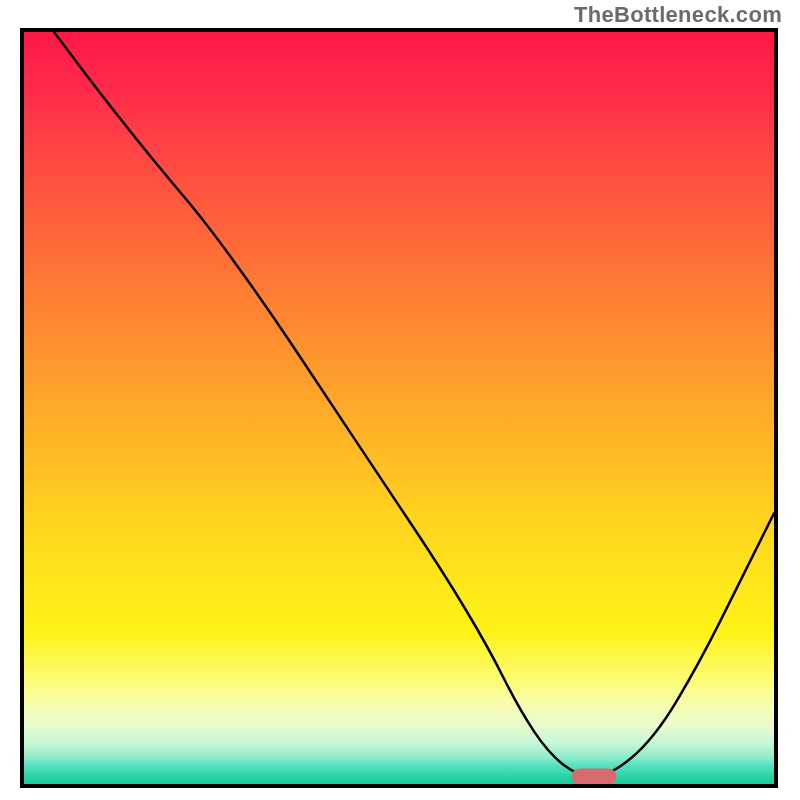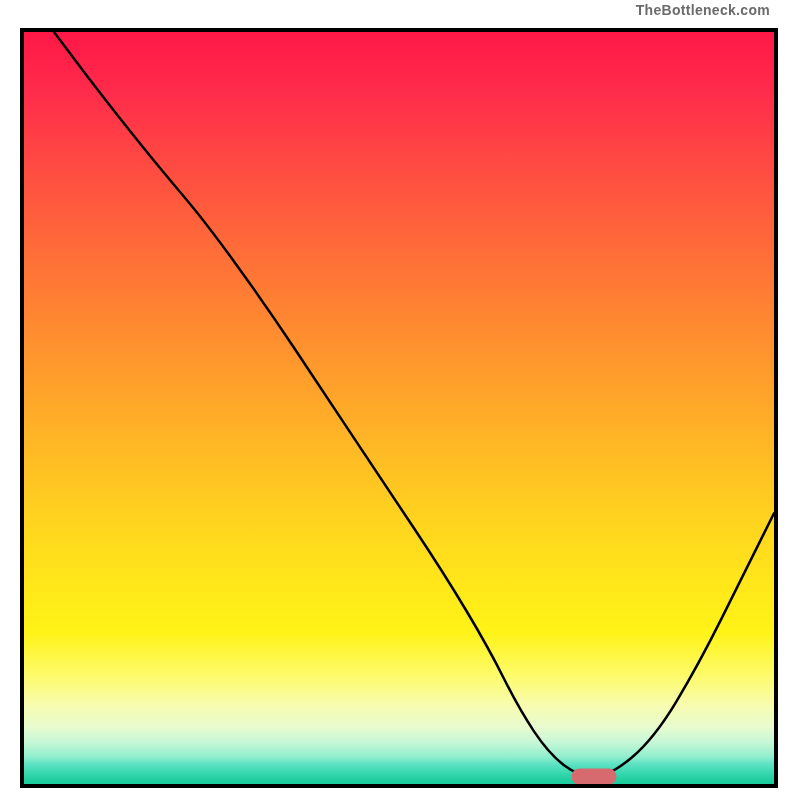--- a/index.html
+++ b/index.html
@@ -10,22 +10,22 @@
   }
   .stage {
     position: relative;
     width: 800px;
     height: 800px;
     overflow: hidden;
   }
   .watermark {
     position: absolute;
     top: 2px;
-    right: 30px;
-    font-size: 14px;
+    right: 18px;
+    font-size: 22px;
     font-weight: 600;
     color: #6b6b6b;
     letter-spacing: 0.3px;
     z-index: 40;
   }
   
   .frame {
     position: absolute;
     left: 20px;
     top: 28px;

